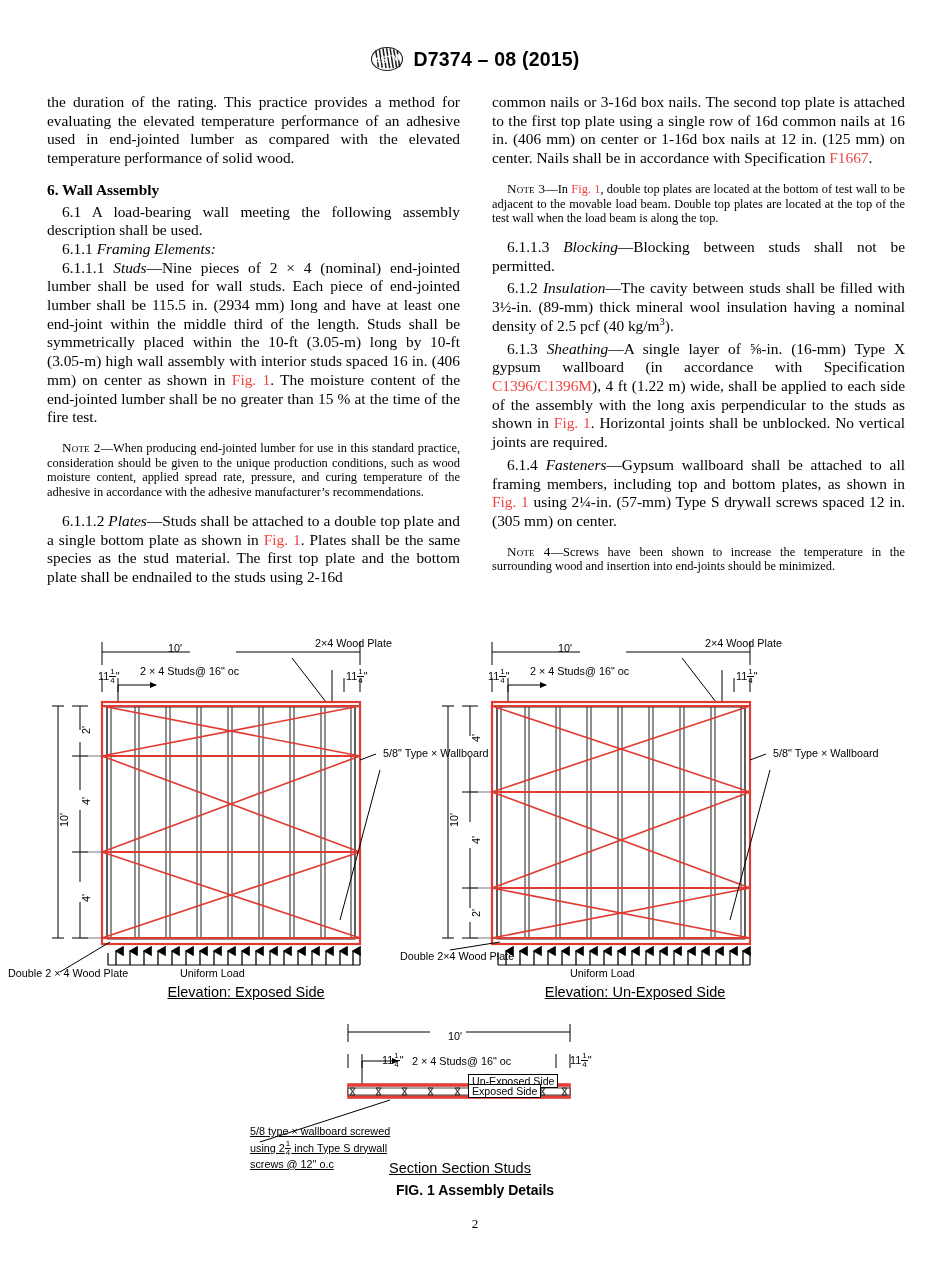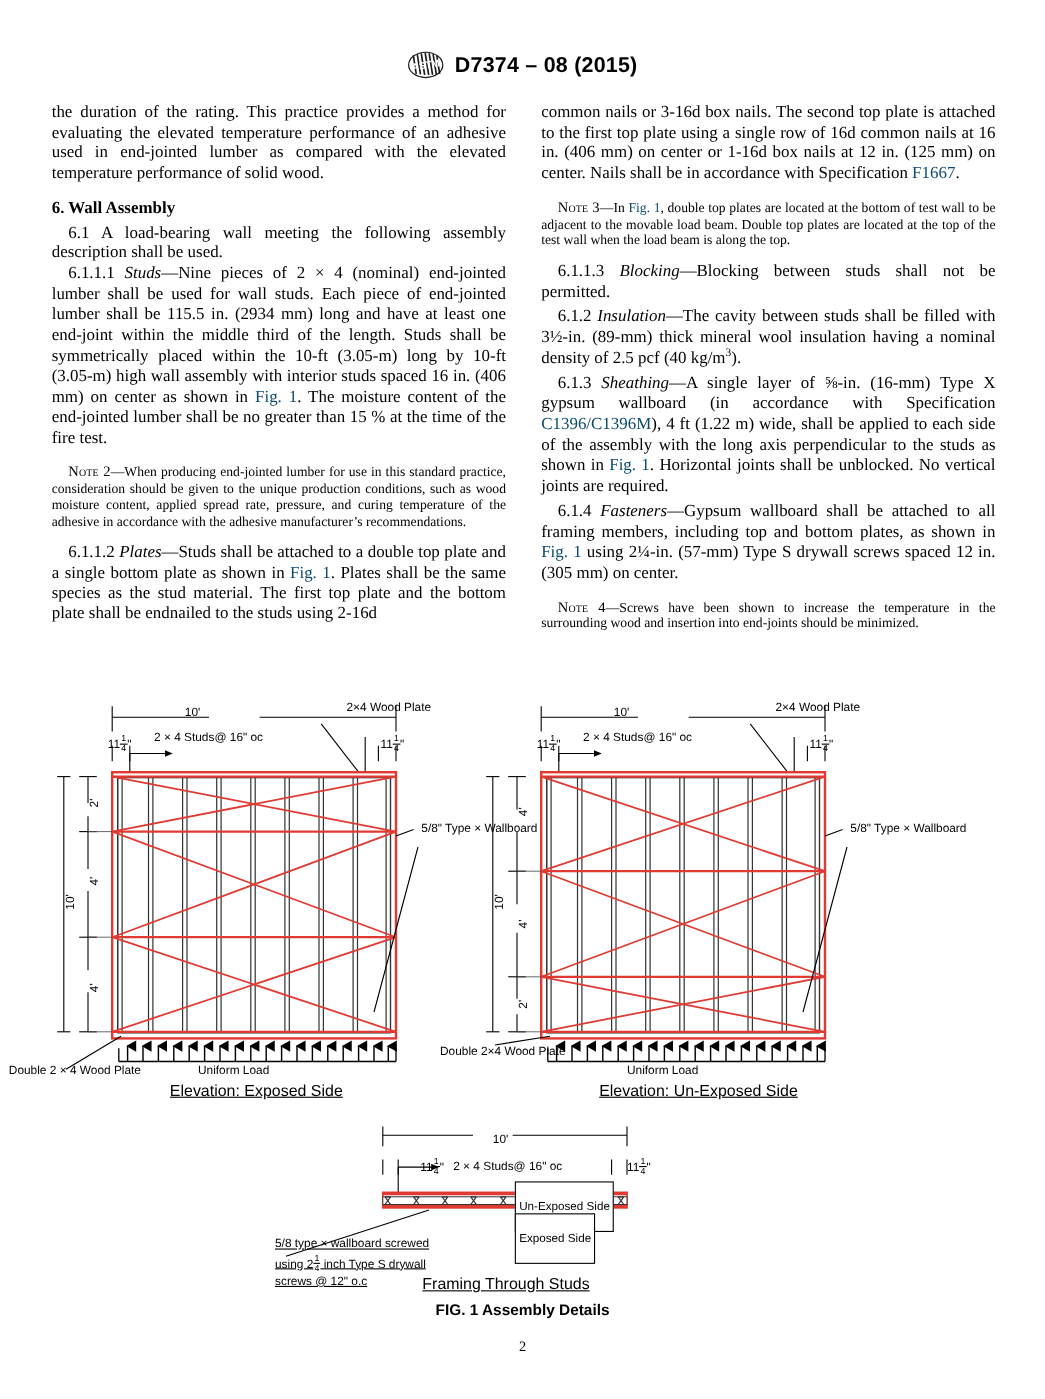--- a/index.html
+++ b/index.html
@@ -23,38 +23,38 @@
   .col.right{margin-left:32px;}
   p{margin:0;font-size:15.4px;line-height:1.215;text-align:justify;
     text-justify:inter-word;hyphens:auto;}
   p.ind{text-indent:15px;}
   p.sec-head{font-weight:bold;text-indent:0;margin-top:13px;margin-bottom:3px;
              text-align:left;}
   p.body{margin-top:0;}
   .gap{margin-top:12px;}
   .gap-s{margin-top:4px;}
   i{font-style:italic;}
-  .ref{color:#0c4a6e;margin-top:12px;}
+  .ref{color:#ef4444;margin-top:12px;}
   .note{font-size:12.4px;line-height:1.19;text-align:justify;text-indent:15px;
         margin-top:13px;margin-bottom:0;}
   .note .nl{font-variant:small-caps;font-size:13.2px;letter-spacing:.2px;}
   sup{font-size:.68em;vertical-align:super;line-height:0;}
 
   
   .figure{position:absolute;left:0;top:612px;width:950px;height:600px;}
   .fig-cap{position:absolute;width:950px;text-align:center;
            font-family:"Liberation Sans",sans-serif;font-weight:bold;font-size:14px;}
   .elev-cap{position:absolute;font-family:"Liberation Sans",sans-serif;
             font-size:14.5px;text-decoration:underline;text-align:center;}
   .dlabel{position:absolute;font-family:"Liberation Sans",sans-serif;
           font-size:10.8px;white-space:nowrap;color:#000;}
   .dlabel.v{transform:rotate(-90deg);transform-origin:left top;}
   .boxlabel{position:absolute;font-family:"Liberation Sans",sans-serif;
             font-size:10.6px;border:1px solid #000;background:#fff;
-            padding:16px 3px;white-space:nowrap;}
+            padding:0 3px;white-space:nowrap;}
   .frac{display:inline-block;vertical-align:-0.32em;text-align:center;
         font-size:.74em;line-height:1;}
   .frac .n{display:block;border-bottom:1px solid #000;padding:0 1px;}
   .frac .d{display:block;padding:0 1px;}
 
   .pagenum{position:absolute;left:0;top:1216px;width:950px;text-align:center;
            font-size:13px;}
   svg{display:block;}
 </style>
 </head>
@@ -89,20 +89,21 @@
 
   <div class="cols">
 
     <div class="col left">
       <p class="body">the duration of the rating. This practice provides a method for evaluating the elevated temperature performance of an adhesive used in end-jointed lumber as compared with the elevated temperature performance of solid wood.</p>
 
       <p class="sec-head">6.  Wall Assembly</p>
 
       <p class="ind">6.1 A load-bearing wall meeting the following assembly description shall be used.</p>
 
+      <p class="ind"><span>6.1.1 </span><i>Framing Elements:</i></p>
 
       <p class="ind"><span>6.1.1.1 </span><i>Studs</i><span>—Nine pieces of 2 × 4 (nominal) end-jointed lumber shall be used for wall studs. Each piece of end-jointed lumber shall be 115.5 in. (2934 mm) long and have at least one end-joint within the middle third of the length. Studs shall be symmetrically placed within the 10-ft (3.05-m) long by 10-ft (3.05-m) high wall assembly with interior studs spaced 16 in. (406 mm) on center as shown in </span><span class="ref">Fig. 1</span><span>. The moisture content of the end-jointed lumber shall be no greater than 15 % at the time of the fire test.</span></p>
 
       <p class="note"><span class="nl">Note 2</span><span>—When producing end-jointed lumber for use in this standard practice, consideration should be given to the unique production conditions, such as wood moisture content, applied spread rate, pressure, and curing temperature of the adhesive in accordance with the adhesive manufacturer’s recommendations.</span></p>
 
       <p class="ind gap"><span>6.1.1.2 </span><i>Plates</i><span>—Studs shall be attached to a double top plate and a single bottom plate as shown in </span><span class="ref">Fig. 1</span><span>. Plates shall be the same species as the stud material. The first top plate and the bottom plate shall be endnailed to the studs using 2-16d</span></p>
     </div>
 
     <div class="col right">
       <p class="body"><span>common nails or 3-16d box nails. The second top plate is attached to the first top plate using a single row of 16d common nails at 16 in. (406 mm) on center or 1-16d box nails at 12 in. (125 mm) on center. Nails shall be in accordance with Specification </span><span class="ref">F1667</span><span>.</span></p>
@@ -257,21 +258,21 @@
     <span class="dlabel" style="left:346px;top:56px;"><span>11</span><span class="frac"><span class="n">1</span><span class="d">4</span></span><span>"</span></span>
 
     <span class="dlabel v" style="left:58px;top:215px;">10'</span>
     <span class="dlabel v" style="left:80px;top:122px;">2'</span>
     <span class="dlabel v" style="left:80px;top:193px;">4'</span>
     <span class="dlabel v" style="left:80px;top:290px;">4'</span>
 
     <span class="dlabel" style="left:383px;top:135px;">5/8" Type × Wallboard</span>
     <span class="dlabel" style="left:8px;top:355px;">Double 2 × 4 Wood Plate</span>
     <span class="dlabel" style="left:180px;top:355px;">Uniform Load</span>
-    <span class="elev-cap" style="left:113px;top:372px;width:240px;">Elevation: Exposed Side</span>
+    <span class="elev-cap" style="left:126px;top:372px;width:240px;">Elevation: Exposed Side</span>
 
     <svg width="420" height="370" viewBox="0 0 420 370" style="position:absolute;left:430px;top:8px;">
 
       <line x1="62" y1="32" x2="150" y2="32" stroke="#000" stroke-width="1"></line>
       <line x1="196" y1="32" x2="320" y2="32" stroke="#000" stroke-width="1"></line>
       <line x1="62" y1="22" x2="62" y2="45" stroke="#000" stroke-width="1"></line>
       <line x1="320" y1="22" x2="320" y2="45" stroke="#000" stroke-width="1"></line>
 
       <line x1="62" y1="58" x2="62" y2="72" stroke="#000" stroke-width="1"></line>
       <line x1="78" y1="58" x2="78" y2="72" stroke="#000" stroke-width="1"></line>
@@ -469,26 +470,26 @@
       </g>
 
       <line x1="20" y1="130" x2="150" y2="88" stroke="#000" stroke-width="1"></line>
     </svg>
 
     <span class="dlabel" style="left:448px;top:1028px;position:absolute;top:418px;">10'</span>
     <span class="dlabel" style="left:382px;top:440px;"><span>11</span><span class="frac"><span class="n">1</span><span class="d">4</span></span><span>"</span></span>
     <span class="dlabel" style="left:570px;top:440px;"><span>11</span><span class="frac"><span class="n">1</span><span class="d">4</span></span><span>"</span></span>
     <span class="dlabel" style="left:412px;top:443px;">2 × 4 Studs@ 16" oc</span>
     <span class="boxlabel" style="left:468px;top:462px;">Un-Exposed Side</span>
-    <span class="boxlabel" style="left:468px;top:491px;">Exposed Side</span>
+    <span class="boxlabel" style="left:468px;top:472px;">Exposed Side</span>
 
     <div class="dlabel" style="left:250px;top:512px;line-height:1.45;text-decoration:underline;">
       <div>5/8 type × wallboard screwed</div>
       <div><span>using 2</span><span class="frac"><span class="n">1</span><span class="d">4</span></span><span> inch Type S drywall</span></div>
       <div>screws @ 12" o.c</div>
     </div>
 
-    <span class="elev-cap" style="left:330px;top:548px;width:260px;">Framing Through Studs</span>
+    <span class="elev-cap" style="left:330px;top:548px;width:260px;">Section Section Studs</span>
     <span class="fig-cap" style="left:0;top:570px;text-align:center;">FIG. 1 Assembly Details</span>
   </div>
 
   <div class="pagenum">2</div>
 </div>
 
 </body></html>

